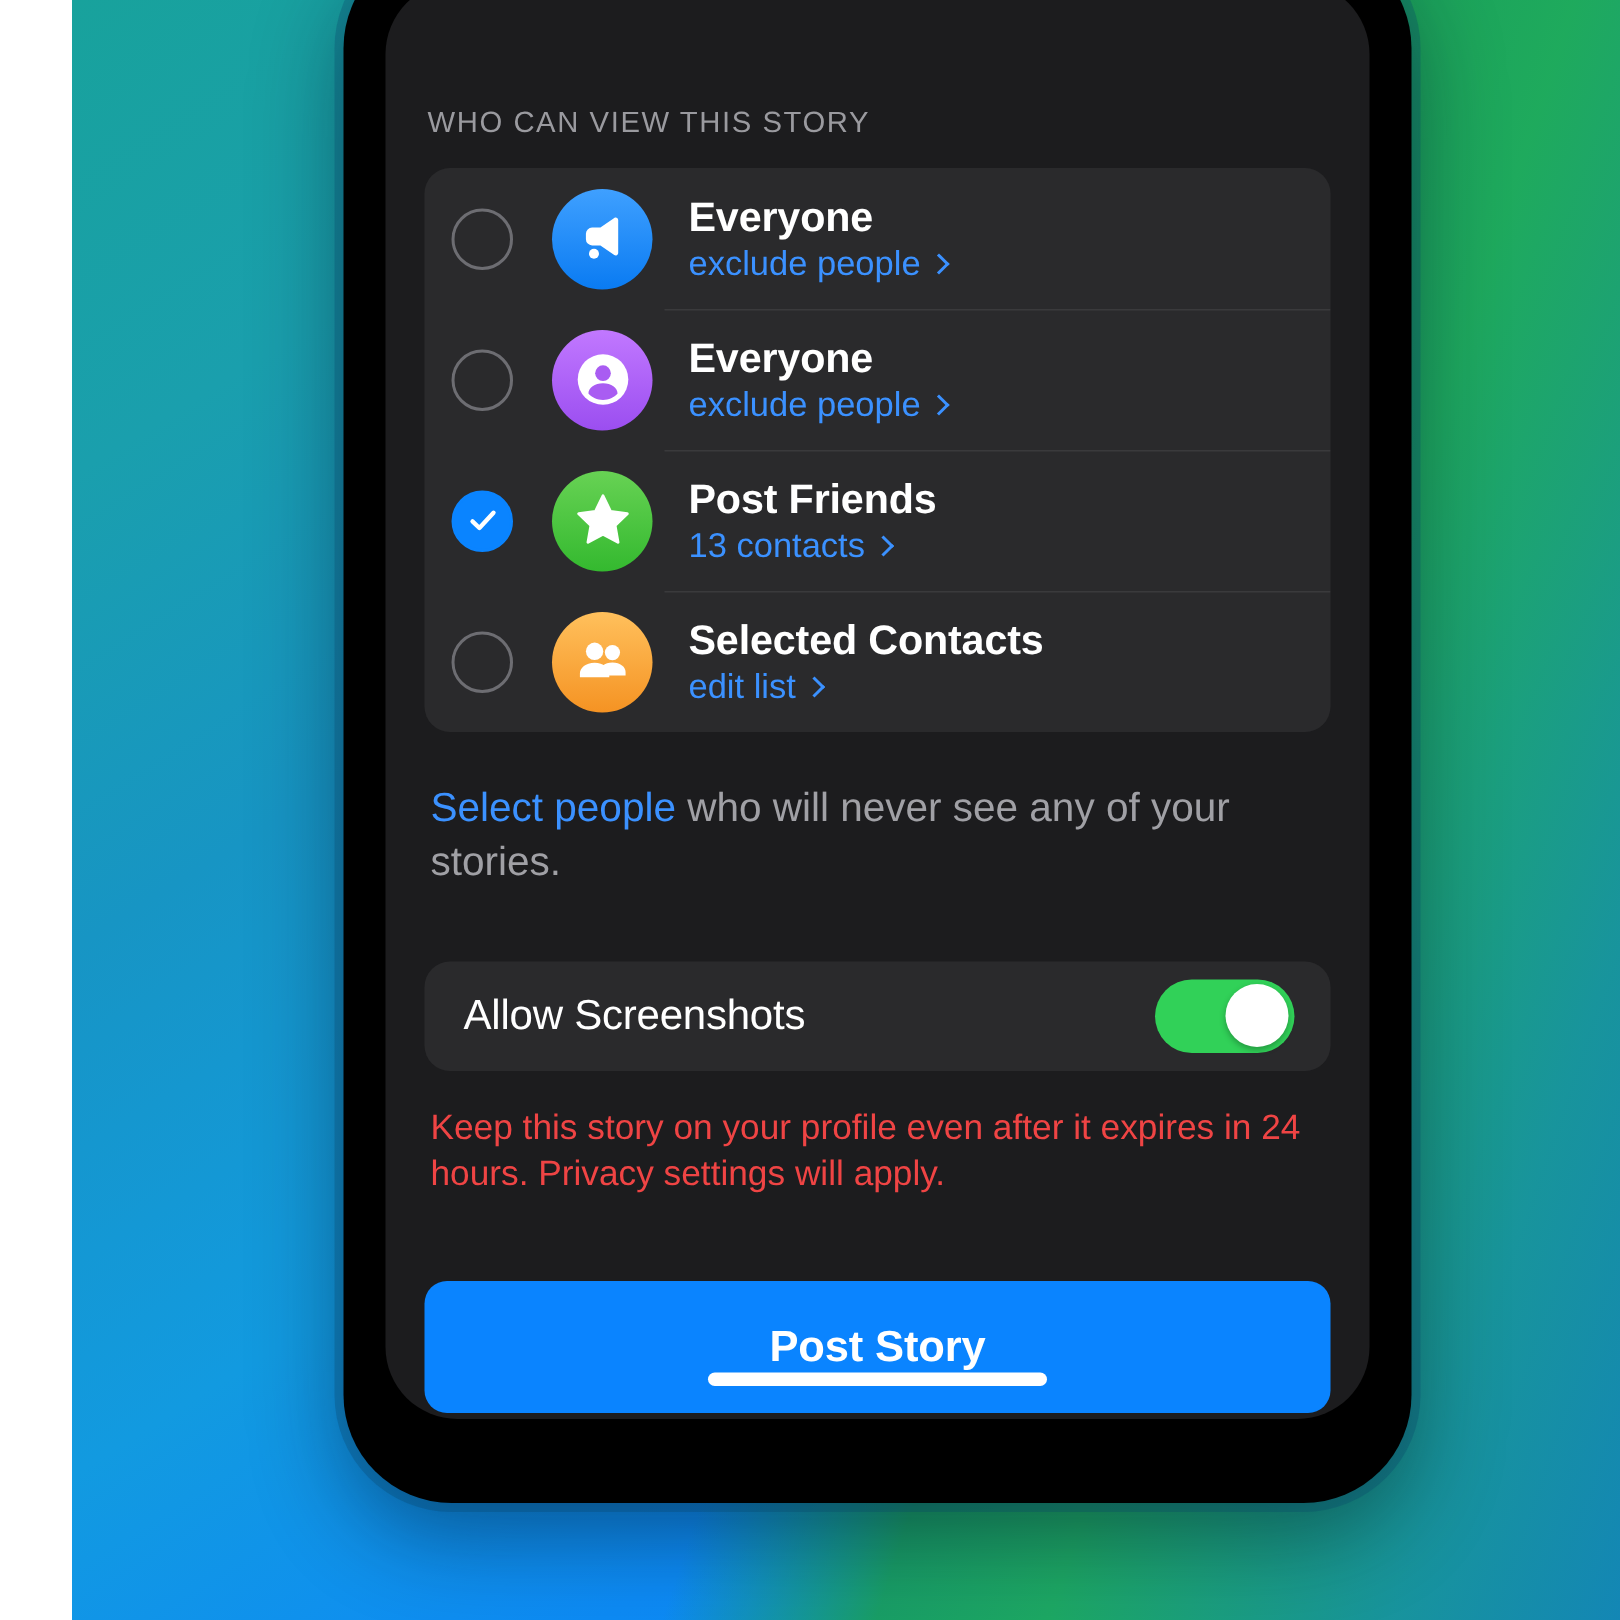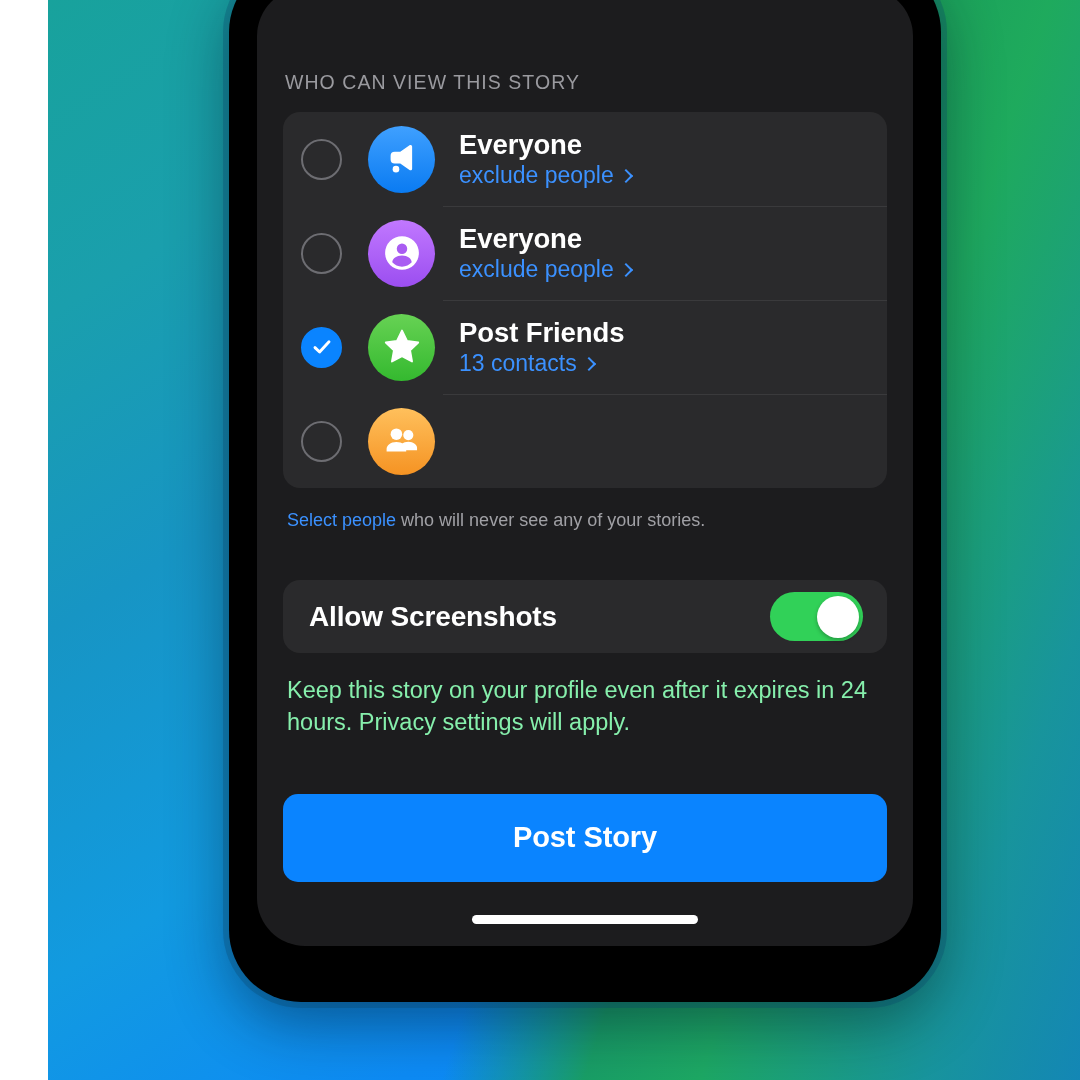--- a/index.html
+++ b/index.html
@@ -156,23 +156,23 @@
     display:inline-block;
     width:10px; height:10px;
     border-right:2.6px solid #3b91ff;
     border-top:2.6px solid #3b91ff;
     transform:rotate(45deg);
     position:relative; top:1px;
   }
 
   
   .footnote{
-    font-size:18px;
+    font-size:27px;
     color:#a0a0a5;
-    padding:20px 4px 0 4px;
+    padding:32px 4px 0 4px;
     line-height:1.35;
   }
   .footnote .lnk{ color:#3b91ff; }
 
   
   #toggle-card{ margin-top:48px; }
   .tog-row{
     display:flex; align-items:center; justify-content:space-between;
     height:73px;
     padding:0 24px 0 26px;
@@ -181,21 +181,21 @@
   .tog-row + .tog-row::before{
     content:"";
     position:absolute;
     left:26px; right:0; top:0;
     height:1px;
     background:#3a3a3c;
   }
   .tog-label{
     color:#ffffff;
     font-size:28px;
-    font-weight:700;
+    font-weight:400;
     letter-spacing:-0.15px;
   }
   .switch{
     width:93px; height:49px;
     border-radius:25px;
     background:#31d158;
     position:relative;
     flex:0 0 auto;
   }
   .switch .knob{
@@ -203,21 +203,21 @@
     top:3.5px; left:47px;
     width:42px; height:42px;
     border-radius:50%;
     background:#ffffff;
     box-shadow:0 2px 4px rgba(0,0,0,0.28);
   }
 
   
   .caption{
     font-size:23.5px;
-    color:#86efac;
+    color:#ef4444;
     padding:22px 4px 0 4px;
     line-height:1.33;
     max-width:590px;
   }
 
   
   #cta-wrap{ margin-top:56px; }
   #post-story-button{
     width:100%;
     height:88px;
@@ -321,20 +321,27 @@
               
             </div>
             <div class="avatar av-orange">
               <svg width="42" height="42" viewBox="0 0 24 24">
                 <circle cx="15.6" cy="8.6" r="2.9" fill="#ffffff"></circle>
                 <path d="M15.6 12.4c-3.0 0-5.0 1.75-5.0 3.6v1.3h10v-1.3c0-1.85-2.0-3.6-5.0-3.6z" fill="#ffffff"></path>
                 <circle cx="8.8" cy="8.1" r="3.3" fill="#ffffff"></circle>
                 <path d="M8.8 12.5c-3.4 0-5.6 2.0-5.6 4.1v1.4h11.2v-1.4c0-2.1-2.2-4.1-5.6-4.1z" fill="#ffffff"></path>
               </svg>
             </div>
+            <div class="aud-text">
+              <div class="aud-title">Selected Contacts</div>
+              <div class="aud-sub">
+                <span>edit list</span>
+                <i class="chev"></i>
+              </div>
+            </div>
           </div>
         </div>
 
         <div class="footnote">
           <span class="lnk">Select people</span><span> who will never see any of your stories.</span>
         </div>
 
         <div class="card" id="toggle-card">
           <div class="tog-row">
             <span class="tog-label">Allow Screenshots</span>

